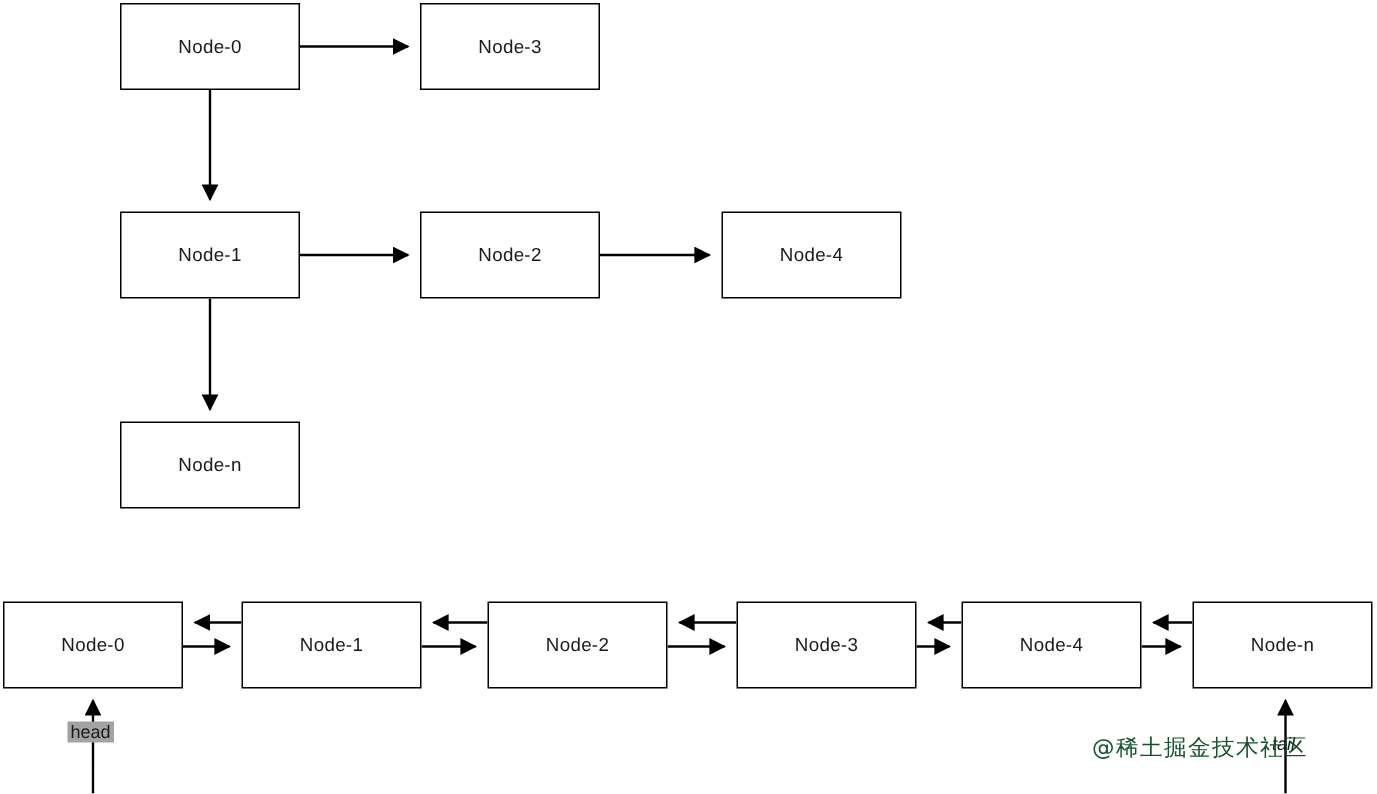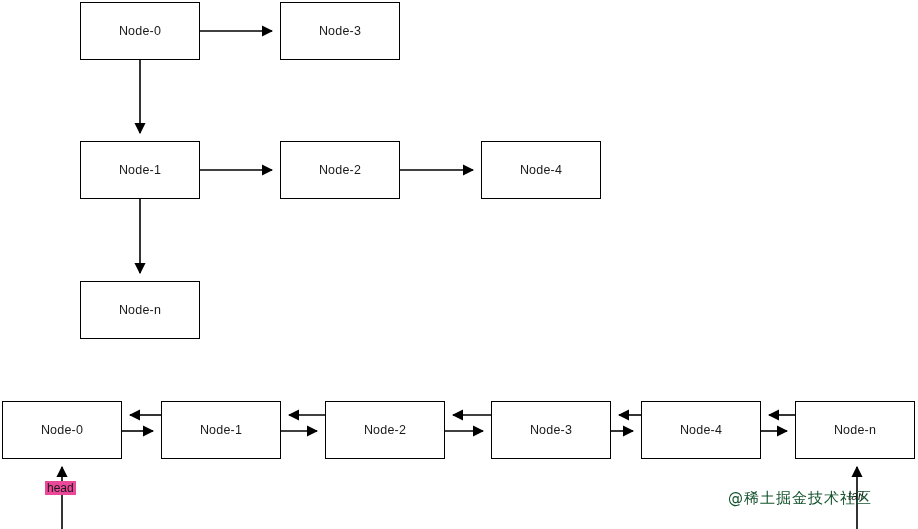--- a/index.html
+++ b/index.html
@@ -39,21 +39,21 @@
     width: 918px;
     height: 529px;
     z-index: 1;
     overflow: visible;
   }
   .label-text {
     position: absolute;
     font-size: 12px;
     color: #1a1a1a;
     z-index: 4;
-    background: #ec4899;
+    background: #a3a3a3;
     padding: 0 2px;
     white-space: nowrap;
   }
   .watermark {
     position: absolute;
     z-index: 5;
     white-space: nowrap;
     pointer-events: none;
   }
   .wm-main {

